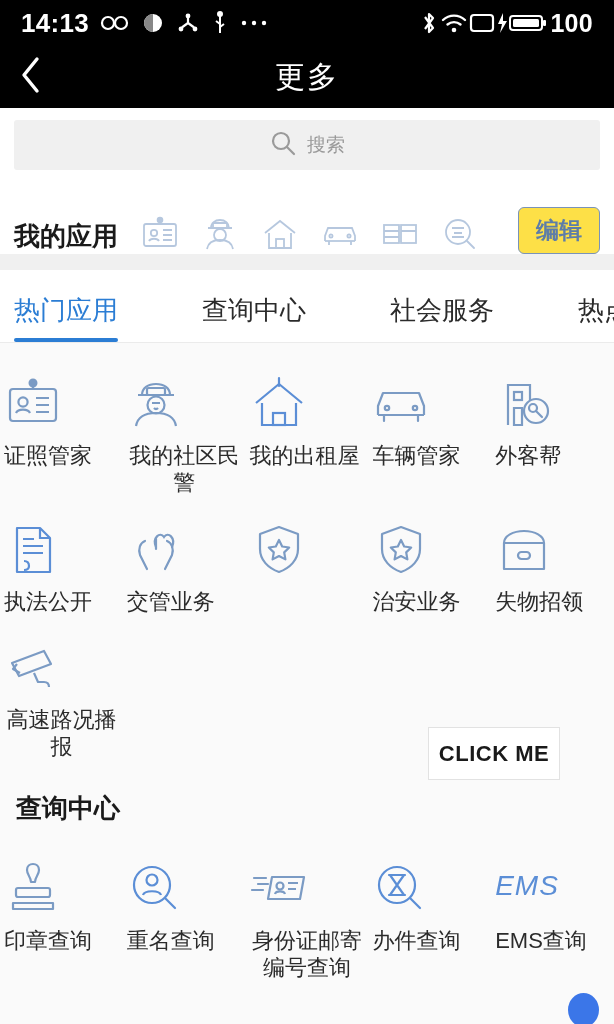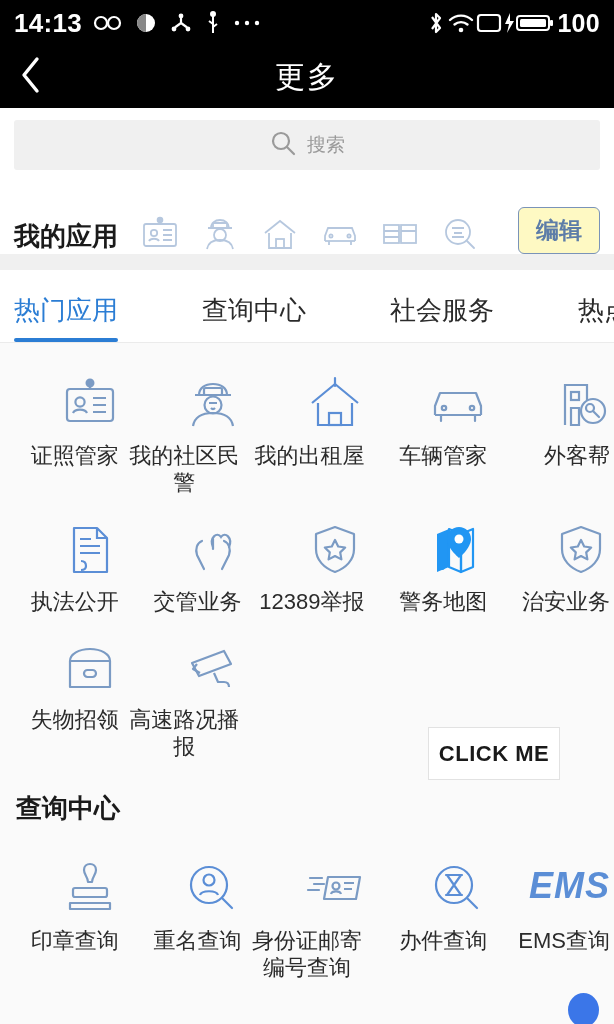--- a/index.html
+++ b/index.html
@@ -7,21 +7,21 @@
     width:614px; height:1024px;
     background:#ffffff;
     font-family:"Liberation Sans","DejaVu Sans",sans-serif;
     overflow:hidden;
   }
   .phone { position:relative; width:614px; height:1024px; background:#fafafa; overflow:hidden; }
 
   
   .statusbar {
     height:46px; background:#000; color:#fff;
-    display:flex; align-items:center; padding:0 14px;
+    display:flex; align-items:center; padding:0 21px;
     font-size:25px; font-weight:600; letter-spacing:.3px;
   }
   .sb-left { display:flex; align-items:center; gap:11px; }
   .sb-time { font-size:26px; font-weight:600; }
   .sb-spacer { flex:1; }
   .sb-right { display:flex; align-items:center; gap:1px; }
   .sb-icon { display:inline-flex; align-items:center; justify-content:center; }
   .sb-batt-num { font-size:25px; font-weight:600; margin-left:2px; }
 
   
@@ -51,21 +51,21 @@
   .myapps {
     background:#fff; height:74px;
     display:flex; align-items:flex-end; padding:0 14px;
   }
   .myapps-title { font-size:26px; font-weight:bold; color:#1a1a1a; white-space:nowrap; }
   .myapps-icons { display:flex; align-items:center; gap:20px; margin-left:22px; flex:1; }
   .mini-icon { width:40px; height:40px; opacity:.55; }
   .edit-btn {
     border:1.5px solid #7a93b8; border-radius:6px;
     color:#5d7da8; font-size:23px; font-weight:bold;
-    padding:7px 17px; cursor:pointer; background:#fef9c3; white-space:nowrap;
+    padding:7px 17px; cursor:pointer; background:#fde047; white-space:nowrap;
   }
   .gray-band { height:16px; background:#f0f0f0; }
 
   
   .tabs {
     background:#fff; display:flex; align-items:flex-end;
     height:72px; padding:0 14px; overflow:hidden; position:relative;gap:44px;
   }
   .tab {
     font-size:26px; color:#2b2b2b; padding:0 0 14px 0; margin-right:40px;
@@ -78,30 +78,30 @@
   }
   .tab-sep { height:1px; background:#ebebeb; }
 
   
   .content { background:#fafafa; }
   .grid {
     display:grid; grid-template-columns:repeat(5,1fr);
     padding:26px 0 4px 0;
   }
   .cell {
-    display:flex; flex-direction:column; align-items:flex-end;
+    display:flex; flex-direction:column; align-items:flex-start;
     cursor:pointer; padding:0 4px 18px 4px;
   }
   .cell-icon { height:64px; display:flex; align-items:flex-end; justify-content:center; }
   .cell-label {
     margin-top:10px; font-size:22px; color:#2b2b2b; text-align:center;
     line-height:1.22; max-width:116px; word-break:break-all;
   }
   .ems-text {
-    font-size:36px; font-style:italic; font-weight:bold; color:#5b8ed6;
+    font-size:28px; font-style:italic; font-weight:normal; color:#5b8ed6;
     letter-spacing:1px; line-height:64px;
   }
   .section-title {
     font-size:26px; font-weight:bold; color:#1a1a1a;
     padding:8px 0 2px 16px;
   }
 
   
   .click-me {
     position:absolute; left:428px; top:727px;
@@ -414,37 +414,23 @@
 
       <div class="cell">
         <div class="cell-icon">
           <svg width="58" height="58" viewBox="0 0 58 58">
               <g fill="none" stroke="#7b9bc4" stroke-width="2.2">
             <path d="M29 6L10 13v15c0 11 8 19 19 23 11-4 19-12 19-23V13z" stroke-linejoin="round"></path>
             <path d="M29 19l3.2 6.5 7 1-5 4.9 1.2 7-6.4-3.4-6.4 3.4 1.2-7-5-4.9 7-1z" stroke-linejoin="round"></path>
               </g>
             </svg>
         </div>
-        <div class="cell-label">12389举报</div>
-      </div>
-
-
-      <div class="cell">
-        <div class="cell-icon">
-          <svg width="58" height="58" viewBox="0 0 58 58">
-            <path d="M8 13l12-5v38l-12 5z" fill="#2196f3"></path>
-            <path d="M20 8l12 5v38l-12-5z" fill="none" stroke="#2196f3" stroke-width="2.2" stroke-linejoin="round"></path>
-            <path d="M32 13l12-5v38l-12 5z" fill="none" stroke="#2196f3" stroke-width="2.2" stroke-linejoin="round"></path>
-            <path d="M30 6c6.6 0 12 5.4 12 12 0 9-12 19-12 19s-12-10-12-19c0-6.6 5.4-12 12-12z" fill="#2196f3"></path>
-            <circle cx="30" cy="18" r="4.5" fill="#fff"></circle>
-            <circle cx="13" cy="46" r="3" fill="#2196f3"></circle>
-            </svg>
-        </div>
-        <div class="cell-label">警务地图</div>
-      </div>
+      </div>
+
+
 
       <div class="cell">
         <div class="cell-icon">
           <svg width="58" height="58" viewBox="0 0 58 58">
               <g fill="none" stroke="#7b9bc4" stroke-width="2.2">
             <path d="M29 6L10 13v15c0 11 8 19 19 23 11-4 19-12 19-23V13z" stroke-linejoin="round"></path>
             <path d="M29 19l3.2 6.5 7 1-5 4.9 1.2 7-6.4-3.4-6.4 3.4 1.2-7-5-4.9 7-1z" stroke-linejoin="round"></path>
               </g>
             </svg>
         </div>

